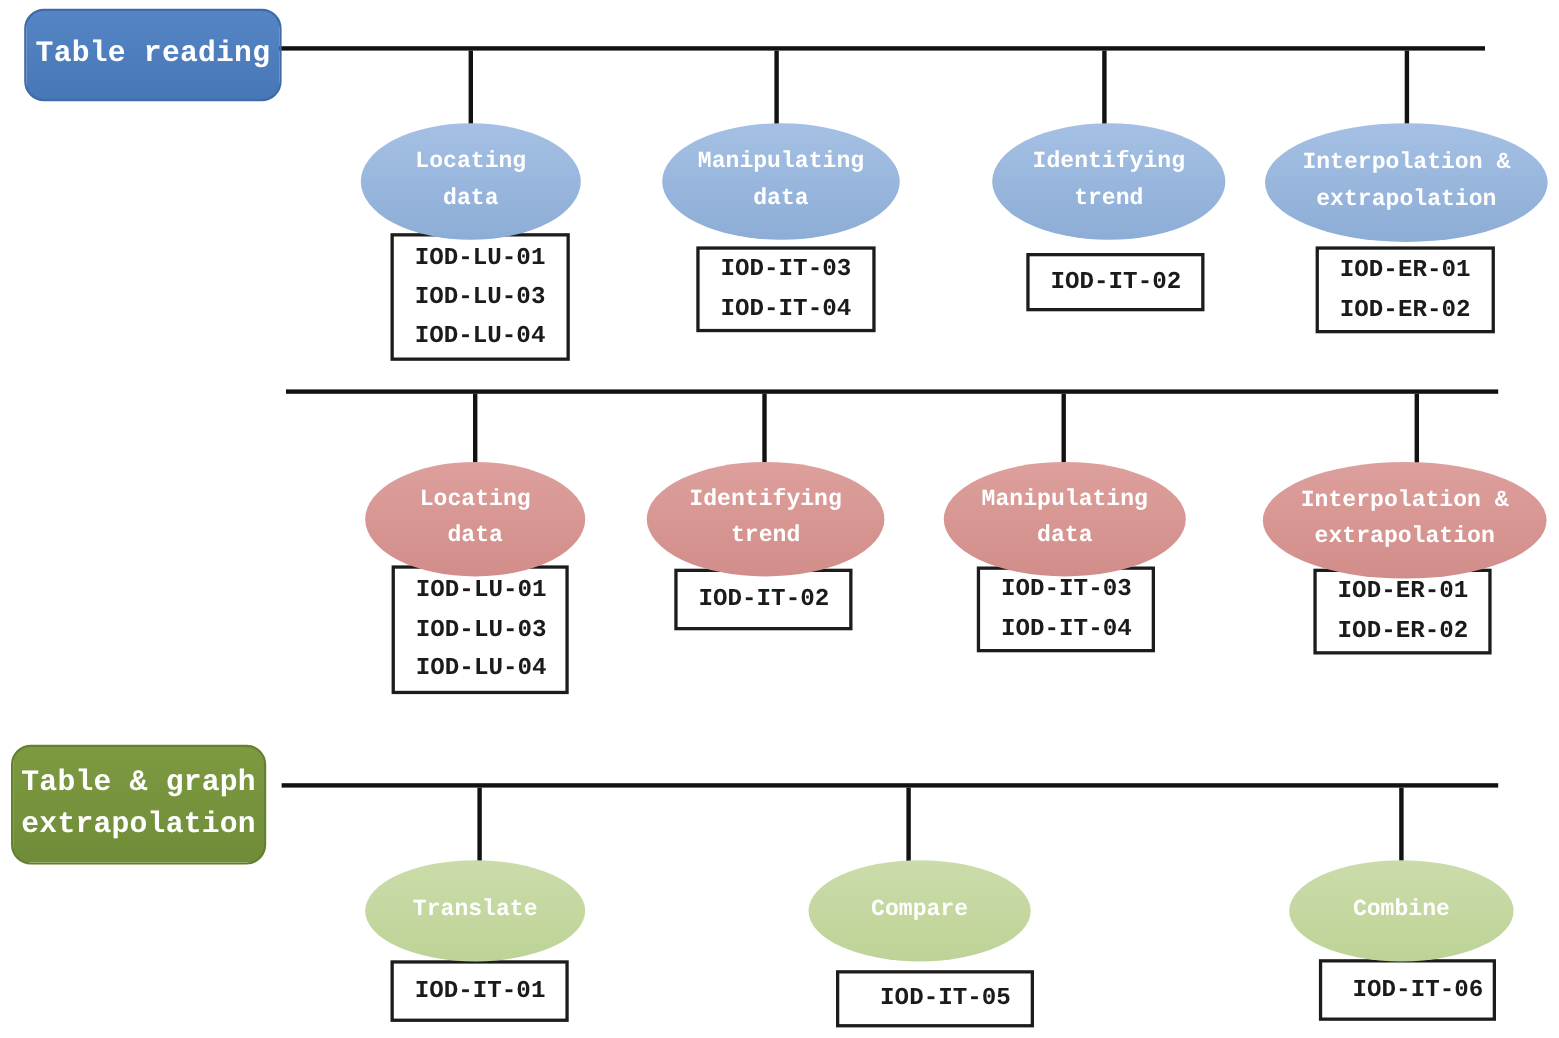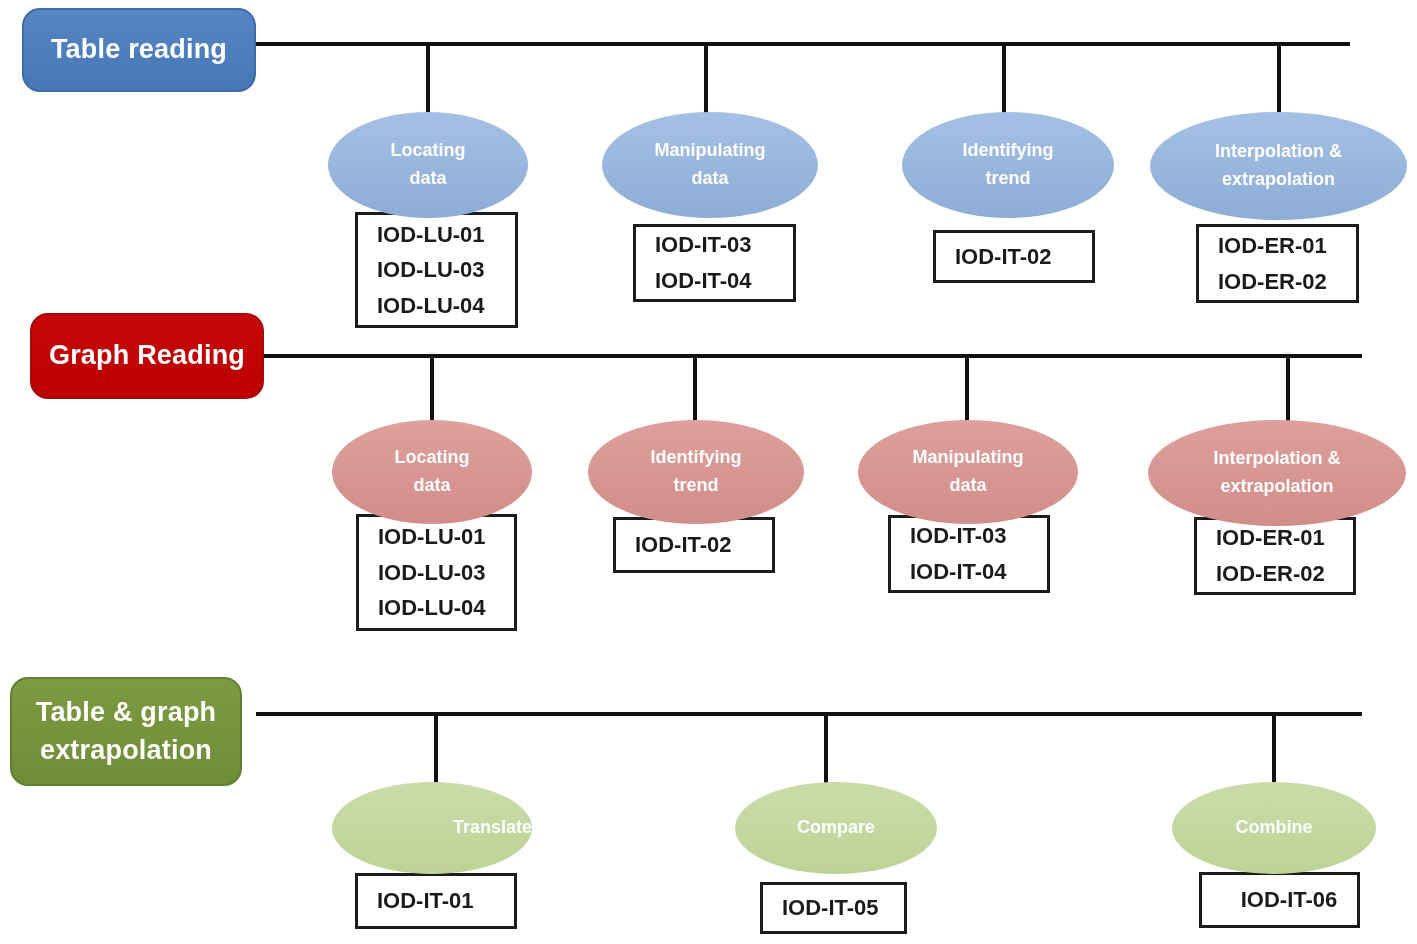--- a/index.html
+++ b/index.html
@@ -1,21 +1,21 @@
 <!DOCTYPE html>
 <html><head>
 <meta charset="utf-8">
 <style>
   html, body { margin: 0; padding: 0; background: #ffffff; }
   .canvas {
     position: relative;
     width: 1417px;
     height: 944px;
     background: #ffffff;
-    font-family: Liberation Sans, sans-serif;
+    font-family: Liberation Mono, monospace;
     overflow: hidden;
   }
   .cat {
     position: absolute;
     border-radius: 18px;
     color: #ffffff;
     font-weight: bold;
     font-size: 27px;
     display: flex;
     flex-direction: column;
@@ -29,21 +29,21 @@
   .cat-blue  { background: linear-gradient(180deg, #5585c4, #4877b6); border: 2px solid #3e6ca9; }
   .cat-red   { background: linear-gradient(180deg, #c60808, #bb0000); border: 2px solid #a80707; }
   .cat-green { background: linear-gradient(180deg, #7d9a41, #708c38); border: 2px solid #64802f; }
   .hline { position: absolute; height: 4px; background: #121212; z-index: 0; }
   .vline { position: absolute; width: 4px;  background: #121212; z-index: 0; }
   .ellipse {
     position: absolute;
     border-radius: 50%;
     color: #ffffff;
     font-weight: bold;
-    font-size: 18px;
+    font-size: 21px;
     display: flex;
     flex-direction: column;
     align-items: center;
     justify-content: center;
     text-align: center;
     line-height: 1.55;
     z-index: 2;
   }
   .el-blue  { background: linear-gradient(180deg, #a5c0e4, #8dadd6); }
   .el-pink  { background: linear-gradient(180deg, #dda09c, #d28d8a); }
@@ -107,23 +107,20 @@
 
   <div class="ellipse el-blue" style="left:1150px; top:112px; width:257px; height:108px;">
     <span>Interpolation &amp;</span>
     <span>extrapolation</span>
   </div>
   <div class="codebox" style="left:1196px; top:224px; width:163px; height:79px;">
     <div>IOD-ER-01</div>
     <div>IOD-ER-02</div>
   </div>
 
-  <div class="cat cat-red" style="left:30px; top:313px; width:230px; height:82px;">
-    <span>Graph Reading</span>
-  </div>
   <div class="hline" style="left:260px; top:354px; width:1102px;"></div>
   <div class="vline" style="left:430px; top:358px; height:64px;"></div>
   <div class="vline" style="left:693px; top:358px; height:64px;"></div>
   <div class="vline" style="left:965px; top:358px; height:64px;"></div>
   <div class="vline" style="left:1286px; top:358px; height:64px;"></div>
 
   <div class="ellipse el-pink" style="left:332px; top:420px; width:200px; height:104px;">
     <span>Locating</span>
     <span>data</span>
   </div>
@@ -161,31 +158,31 @@
 
   <div class="cat cat-green" style="left:10px; top:677px; width:228px; height:105px;align-items:center;">
     <span>Table &amp; graph</span>
     <span>extrapolation</span>
   </div>
   <div class="hline" style="left:256px; top:712px; width:1106px;"></div>
   <div class="vline" style="left:434px; top:716px; height:68px;"></div>
   <div class="vline" style="left:824px; top:716px; height:68px;"></div>
   <div class="vline" style="left:1272px; top:716px; height:68px;"></div>
 
-  <div class="ellipse el-green" style="left:332px; top:782px; width:200px; height:92px;align-items:flex-end;">
+  <div class="ellipse el-green" style="left:332px; top:782px; width:200px; height:92px;">
     <span>Translate</span>
   </div>
   <div class="codebox" style="left:355px; top:873px; width:162px; height:56px;">
     <div>IOD-IT-01</div>
   </div>
 
   <div class="ellipse el-green" style="left:735px; top:782px; width:202px; height:92px;">
     <span>Compare</span>
   </div>
-  <div class="codebox" style="left:760px; top:882px; width:147px; height:52px;">
+  <div class="codebox" style="left:760px; top:882px; width:180px; height:52px;align-items:center;">
     <div>IOD-IT-05</div>
   </div>
 
   <div class="ellipse el-green" style="left:1172px; top:782px; width:204px; height:92px;">
     <span>Combine</span>
   </div>
   <div class="codebox" style="left:1199px; top:872px; width:161px; height:56px;text-align:center;">
     <div>IOD-IT-06</div>
   </div>
 

